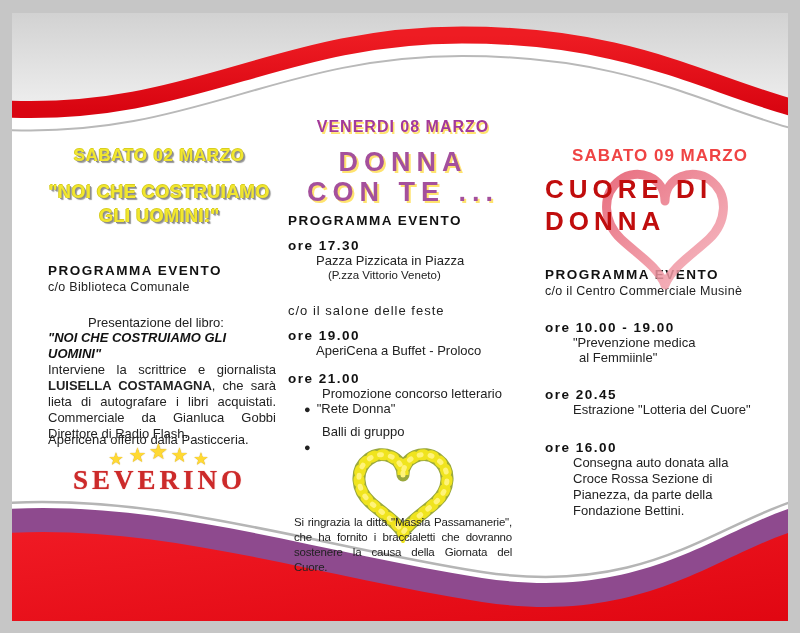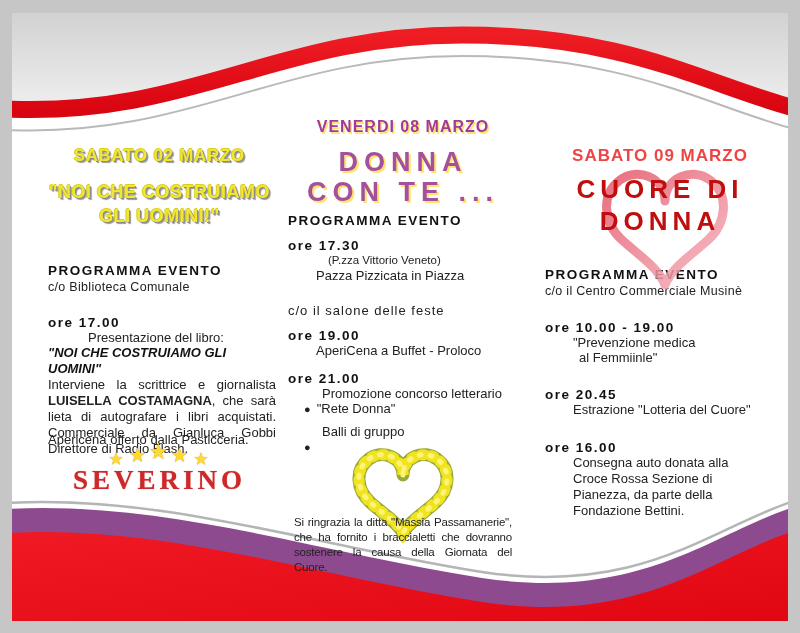--- a/index.html
+++ b/index.html
@@ -42,21 +42,21 @@
   }
   .title-magenta{
     width:100%;text-align:center;font-weight:bold;font-size:27px;line-height:30px;letter-spacing:6px;
     color:#a4509c; text-shadow:2px 2px 0 #ffe36e;
   }
   .date-red{
     width:100%;text-align:center;font-weight:bold;font-size:17px;letter-spacing:1px;
     color:#ef4444;
   }
   .title-red{
-    width:100%;text-align:center;font-weight:bold;font-size:26px;line-height:32px;letter-spacing:5px;
+    width:100%;font-weight:bold;font-size:26px;line-height:32px;letter-spacing:5px;
     color:#c00d0d; position:relative; z-index:2;
   }
   .heart-bg{position:absolute;z-index:1;}
 
   
   .programma{font-weight:bold;font-size:13.5px;letter-spacing:1.5px;color:#111;}
   .venue{font-size:12.5px;color:#222;margin-top:2px;letter-spacing:.3px;}
   .time{font-weight:bold;font-size:13.5px;letter-spacing:1.5px;color:#111;}
   .line{font-size:13px;color:#222;line-height:15px;}
   .ind1{padding-left:28px;}
@@ -130,21 +130,20 @@
       <div>"NOI CHE COSTRUIAMO</div>
       <div>GLI UOMINI!"</div>
     </div>
 
     <div class="abs" style="top:250px;left:6px;">
       <div class="programma">PROGRAMMA EVENTO</div>
       <div class="venue">c/o Biblioteca Comunale</div>
     </div>
 
     <div class="abs" style="top:302px;left:6px;width:228px;">
-      <div class="time">ore 17.00</div>
       <div class="line ind2">Presentazione del libro:</div>
       <div class="book">"NOI CHE COSTRUIAMO GLI UOMINI"</div>
       <div class="para"><span>Interviene la scrittrice e giornalista </span><span class="bname">LUISELLA COSTAMAGNA</span><span>, che sarà lieta di autografare i libri acquistati. Commerciale da Gianluca Gobbi Direttore di Radio Flash.</span></div>
     </div>
 
     <div class="abs line" style="top:419px;left:6px;">Apericena offerto dalla Pasticceria.</div>
 
     <div class="abs" style="top:452px;left:0;width:100%;">
       <div class="severino">
         <div class="sev-stars">
@@ -164,22 +163,22 @@
 
     <div class="abs title-magenta" style="top:134px;left:0;">
       <div>DONNA</div>
       <div>CON TE ...</div>
     </div>
 
     <div class="abs programma" style="top:200px;left:0;">PROGRAMMA EVENTO</div>
 
     <div class="abs" style="top:225px;left:0;width:230px;">
       <div class="time">ore 17.30</div>
+      <div class="line ind1">Pazza Pizzicata in Piazza</div>
       <div class="line ind2 small">(P.zza Vittorio Veneto)</div>
-      <div class="line ind1">Pazza Pizzicata in Piazza</div>
     </div>
 
     <div class="abs line" style="top:290px;left:0;letter-spacing:1px;">c/o il salone delle feste</div>
 
     <div class="abs" style="top:315px;left:0;width:230px;">
       <div class="time">ore 19.00</div>
       <div class="line ind1">AperiCena a Buffet - Proloco</div>
     </div>
 
     <div class="abs" style="top:358px;left:0;width:230px;">

